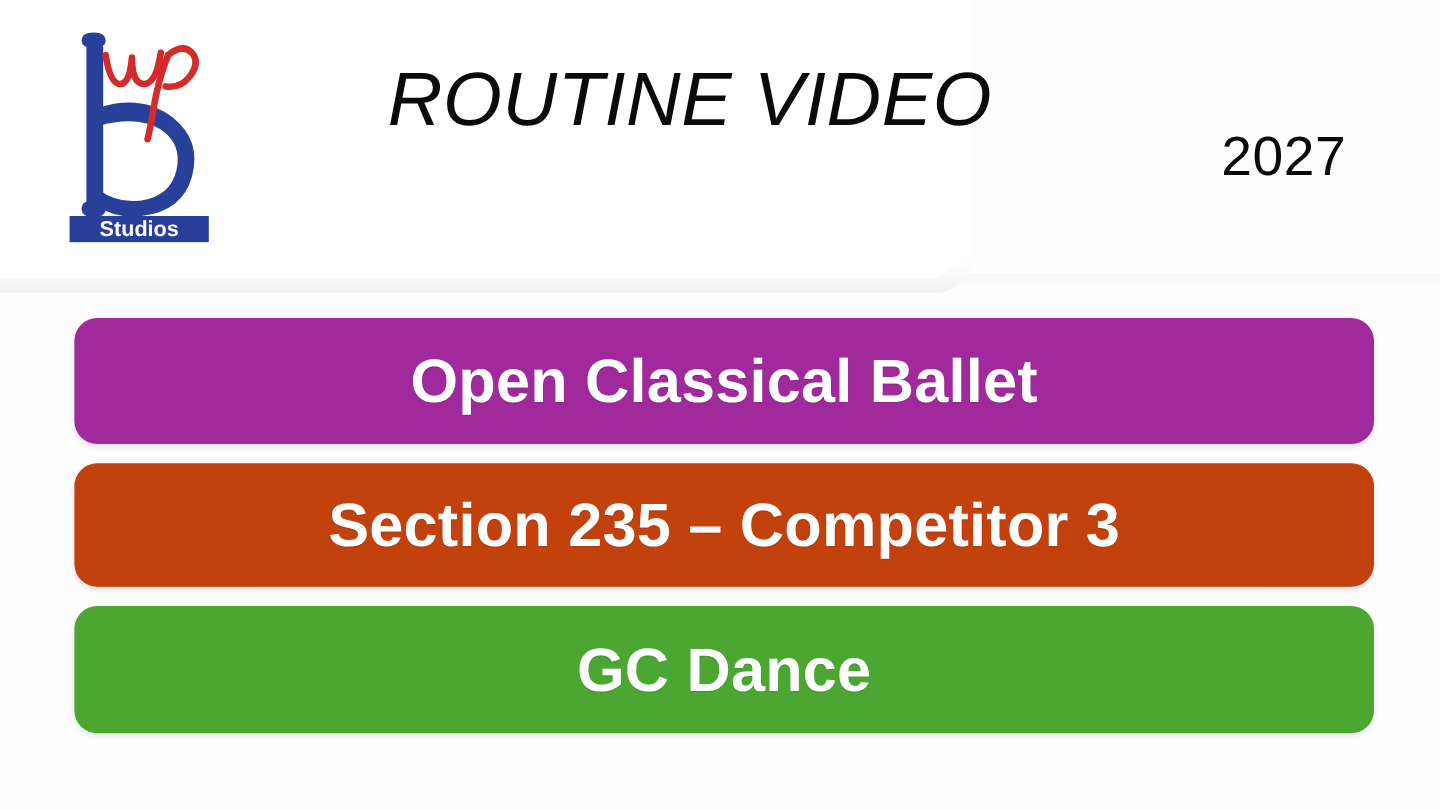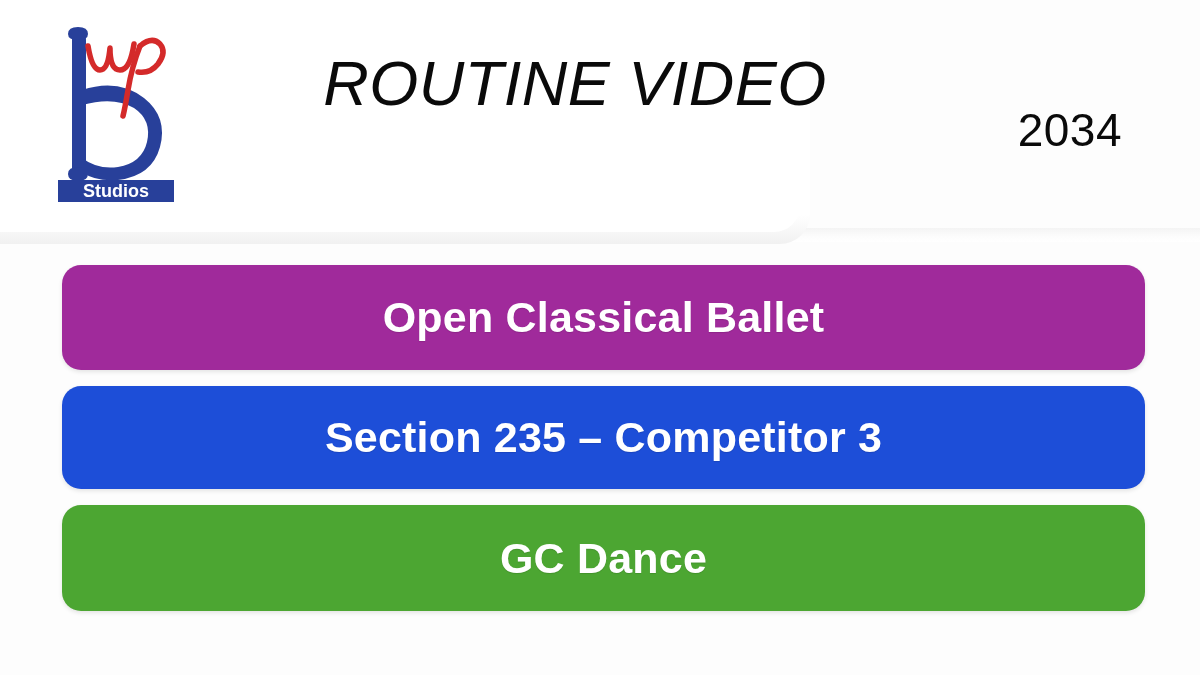--- a/index.html
+++ b/index.html
@@ -121,21 +121,21 @@
 
   .bar-1 { height: 105px; }
   .bar-2 { height: 103px; }
   .bar-3 { height: 106px; }
 
   .bar-label {
     font-family: "Liberation Sans Narrow", "Liberation Sans", sans-serif;
     font-stretch: condensed;
     font-weight: bold;
     color: #ffffff;
-    font-size: 43px;
+    font-size: 51px;
     letter-spacing: 0.2px;
     white-space: nowrap;
     text-shadow: 0 1px 1px rgba(0,0,0,0.12);
   }
 </style>
 </head>
 <body>
 
 <div class="page" style="background: rgb(253, 253, 253);"></div>
 
@@ -164,29 +164,29 @@
       <rect x="10" y="168" width="116" height="22" fill="#28409A"></rect>
       <text x="68" y="185" text-anchor="middle" font-family="Liberation Sans, sans-serif" font-size="18" font-weight="bold" fill="#ffffff">Studios</text>
     </g>
   </svg>
 </div>
 
 <div class="title-block">
   <div class="title-line title-line-2">ROUTINE VIDEO</div>
 </div>
 
-<div class="year">2034</div>
+<div class="year">2027</div>
 
 <div class="bars">
 
   <div class="bar bar-1" id="bar0" style="background: rgb(160, 42, 155);">
     <span class="bar-label" style="color: rgb(255, 255, 255);">Open Classical Ballet</span>
   </div>
 
-  <div class="bar bar-2" id="bar1" style="background: #1d4ed8;">
+  <div class="bar bar-2" id="bar1" style="background: #c2410c;">
     <span class="bar-label" style="color: rgb(255, 255, 255);">Section 235 – Competitor 3</span>
   </div>
 
   <div class="bar bar-3" id="bar2" style="background: rgb(76, 166, 50);">
     <span class="bar-label" style="color: rgb(255, 255, 255);">GC Dance</span>
   </div>
 
 </div>
 
 </body></html>

